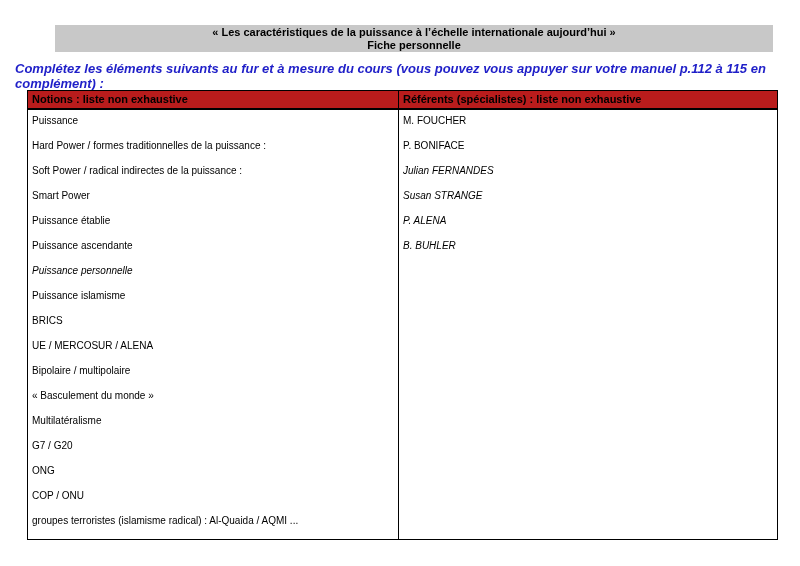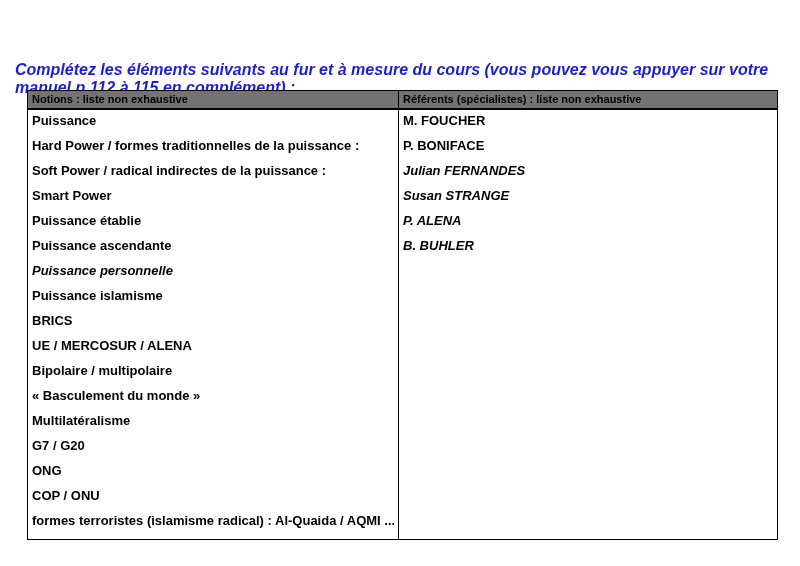--- a/index.html
+++ b/index.html
@@ -21,67 +21,70 @@
     font-size: 11px;
     font-weight: bold;
     line-height: 13px;
     padding-top: 1px;
   }
 
   .instruction {
     position: absolute;
     left: 15px; top: 61px;
     width: 770px;
-    font-size: 16px;
+    font-size: 13px;
     font-weight: bold;
     font-style: italic;
     color: #1f1fc8;
   }
 
   table.fiche {
     position: absolute;
     left: 27px; top: 90px;
     width: 750px;
     border-collapse: collapse;
     table-layout: fixed;
   }
   table.fiche th, table.fiche td {
     border: 1px solid #000000;
   }
   table.fiche th {
-    background: #737373;
+    background: #b91c1c;
     font-size: 11px;
     font-weight: bold;
     text-align: left;
     padding: 2px 4px 3px 4px;
     height: 18px;
     border-bottom-width: 2px;
   }
   .col-notions { width: 371px; }
   .col-referents { width: 379px; }
   table.fiche td {
     vertical-align: top;
     padding: 4px 4px 0 4px;
     height: 429px;
   }
   .line {
     height: 25px;
     line-height: 14px;
-    font-size: 13px;
+    font-size: 10px;
     white-space: nowrap;
     overflow: hidden;
-    font-weight: bold;
   }
   .italic { font-style: italic; }
 </style>
 </head>
 <body>
 
 <div class="page">
 
+  <div class="title-box">
+    <div>« Les caractéristiques de la puissance à l’échelle internationale aujourd’hui »</div>
+    <div>Fiche personnelle</div>
+  </div>
 
   <div class="instruction">Complétez les éléments suivants au fur et à mesure du cours (vous pouvez vous appuyer sur votre manuel p.112 à 115 en complément) :</div>
 
   <table class="fiche">
     <colgroup>
       <col class="col-notions">
       <col class="col-referents">
     </colgroup>
     <thead>
       <tr>
@@ -101,21 +104,21 @@
             <div class="line italic">Puissance personnelle</div>
             <div class="line">Puissance islamisme</div>
             <div class="line">BRICS</div>
             <div class="line">UE / MERCOSUR / ALENA</div>
             <div class="line">Bipolaire / multipolaire</div>
             <div class="line">« Basculement du monde »</div>
             <div class="line">Multilatéralisme</div>
             <div class="line">G7 / G20</div>
             <div class="line">ONG</div>
             <div class="line">COP / ONU</div>
-            <div class="line">formes terroristes (islamisme radical) : Al-Quaida / AQMI ...</div>
+            <div class="line">groupes terroristes (islamisme radical) : Al-Quaida / AQMI ...</div>
           </td>
         <td>
             <div class="line">M. FOUCHER</div>
             <div class="line">P. BONIFACE</div>
             <div class="line italic">Julian FERNANDES</div>
             <div class="line italic">Susan STRANGE</div>
             <div class="line italic">P. ALENA</div>
             <div class="line italic">B. BUHLER</div>
           </td>
       </tr>

